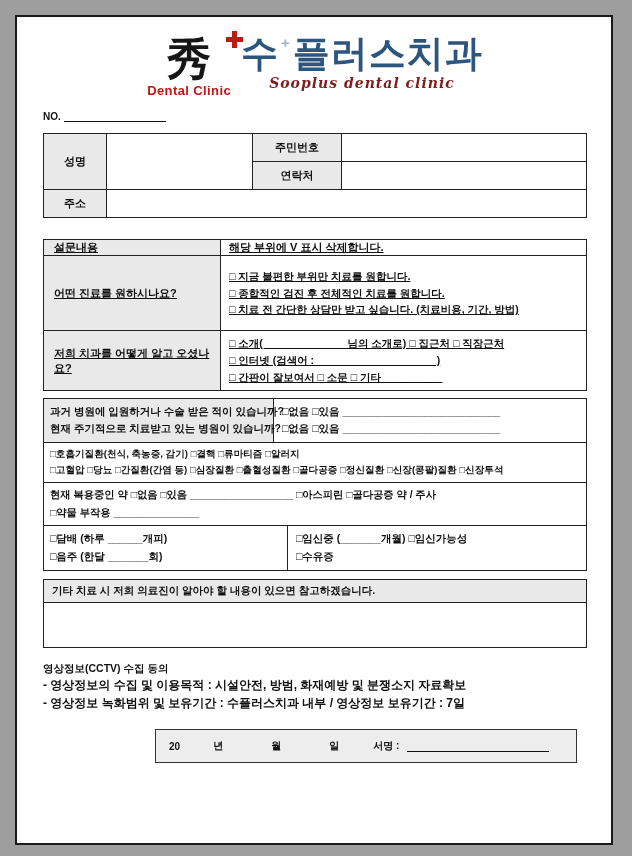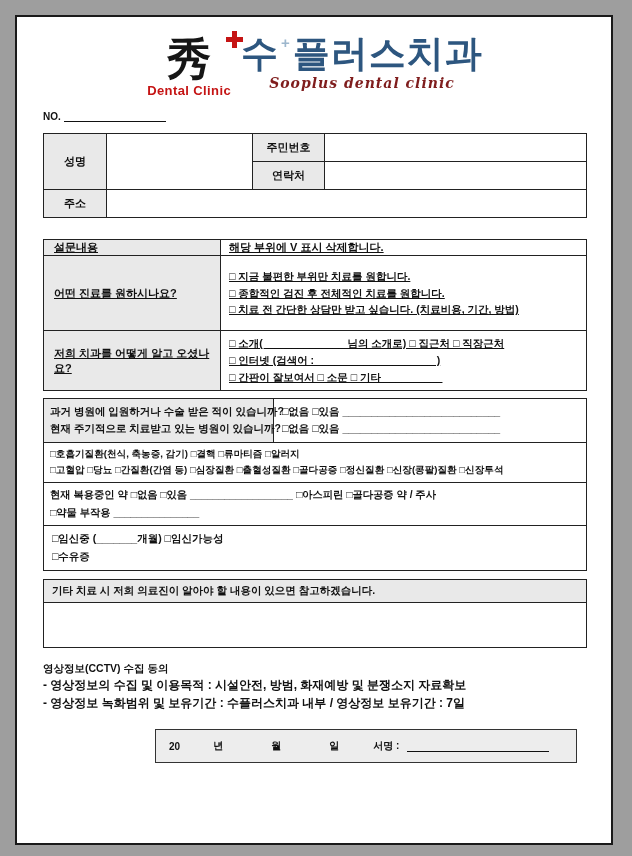--- a/index.html
+++ b/index.html
@@ -42,21 +42,21 @@
   
   table { border-collapse: collapse; width: 100%; }
   td { border: 1.5px solid #222; font-size: 11px; vertical-align: middle; }
   td.lab { background: #e9e9e9; text-align: center; font-weight: bold; }
   .opt { font-size: 10.5px; font-weight: bold; line-height: 1.6; white-space: nowrap; }
 
   .info-table { margin-top: 6px; }
   .info-table td { height: 28px; }
   .c-name  { width: 63px; }
   .c-val1  { width: 146px; }
-  .c-rrn   { width: 72px; }
+  .c-rrn   { width: 89px; }
 
   .survey-table { margin-top: 21px; }
   .survey-table td { padding: 0 8px; text-decoration: underline; }
   .survey-left { width: 177px; font-weight: bold; font-size: 11px; background: #e9e9e9; padding-left: 10px !important; }
   .survey-head-right { font-weight: bold; }
   .row-q1 td { height: 75px; }
   .row-q2 td { height: 60px; }
 
   
   .history { margin-top: 7px; border: 1.5px solid #222; }
@@ -179,20 +179,24 @@
       </div>
       <div class="h-row h-lines">
         <div>□호흡기질환(천식, 축농증, 감기) □결핵 □류마티즘 □알러지</div>
         <div>□고혈압 □당뇨 □간질환(간염 등) □심장질환 □출혈성질환 □골다공증 □정신질환 □신장(콩팥)질환 □신장투석</div>
       </div>
       <div class="h-row h-lines">
         <div style="font-size:10.3px">현재 복용중인 약 □없음 □있음 __________________    □아스피린 □골다공증 약 / 주사</div>
         <div style="font-size:10.3px">□약물 부작용 _______________</div>
       </div>
       <div class="h-row h-flex">
+        <div class="hab-left">
+          <div>□담배 (하루 ______개피)</div>
+          <div>□음주 (한달 _______회)</div>
+        </div>
         <div class="hab-right">
           <div>□임신중 (_______개월)   □임신가능성</div>
           <div>□수유증</div>
         </div>
       </div>
     </div>
 
     <div class="remarks">
       <div class="remarks-head">기타 치료 시 저희 의료진이 알아야 할 내용이 있으면 참고하겠습니다.</div>
       <div class="remarks-body"></div>

